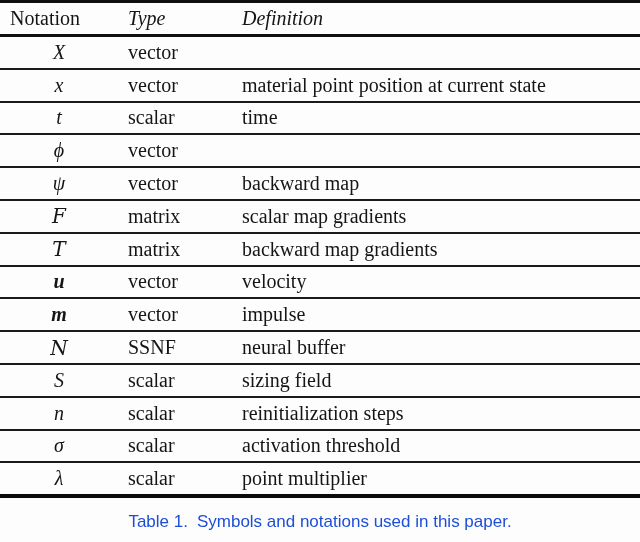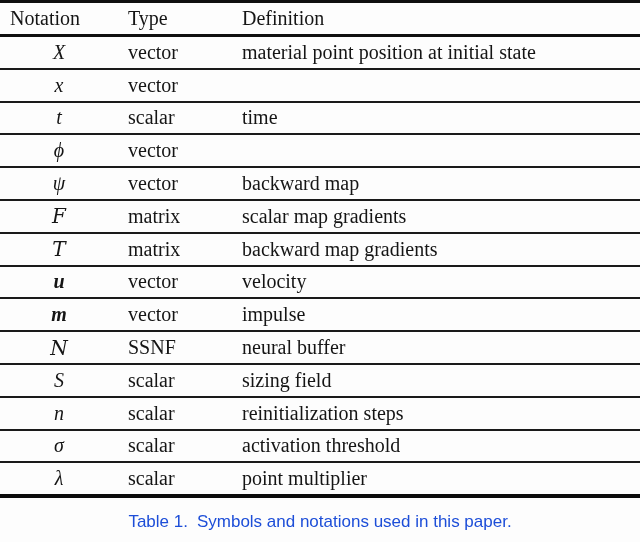--- a/index.html
+++ b/index.html
@@ -23,21 +23,21 @@
   .hdr {
     display: grid;
     grid-template-columns: 118px 114px 1fr;
     align-items: center;
     height: 31px;
     border-top: 3px solid #101010;
     border-bottom: 3px solid #101010;
     font-size: 20px;
   }
   .hdr .h1 { padding-left: 10px; }
-  .hdr .h2, .hdr .h3 { padding-left: 10px; }
+  .hdr .h2, .hdr .h3 { padding-left: 10px; font-style: italic; }
   .row {
     display: grid;
     grid-template-columns: 118px 114px 1fr;
     align-items: center;
     height: 30.8px;
     border-bottom: 2px solid #1a1a1a;
     font-size: 20px;
   }
   .row:last-child {
     border-bottom: 4px solid #0b0b0b;
@@ -76,25 +76,25 @@
   <div class="ntable">
     <div class="hdr">
       <div class="h1">Notation</div>
       <div class="h2">Type</div>
       <div class="h3">Definition</div>
     </div>
     <div>
         <div class="row">
       <div class="c-notation"><span class="sym italic">X</span></div>
       <div class="c-type">vector</div>
-      <div class="c-definition">material point position at initial state</div>
     </div>
         <div class="row">
       <div class="c-notation"><span class="sym italic">x</span></div>
       <div class="c-type">vector</div>
+      <div class="c-definition">material point position at current state</div>
     </div>
         <div class="row">
       <div class="c-notation"><span class="sym italic">t</span></div>
       <div class="c-type">scalar</div>
       <div class="c-definition">time</div>
     </div>
         <div class="row">
       <div class="c-notation"><span class="sym italic">ϕ</span></div>
       <div class="c-type">vector</div>
     </div>

